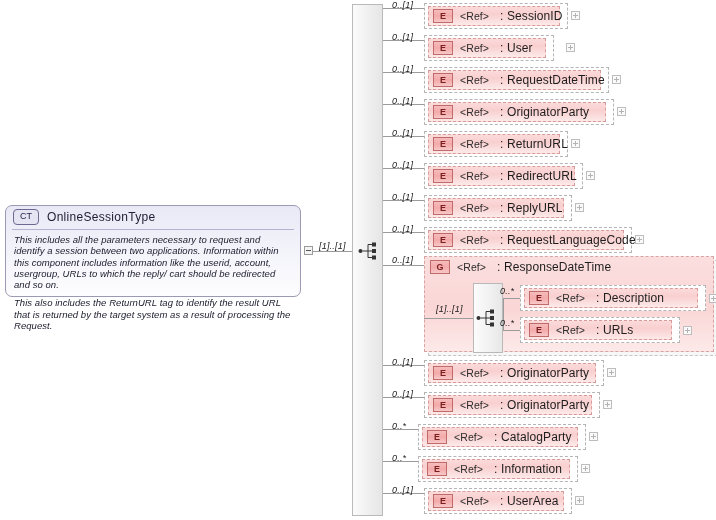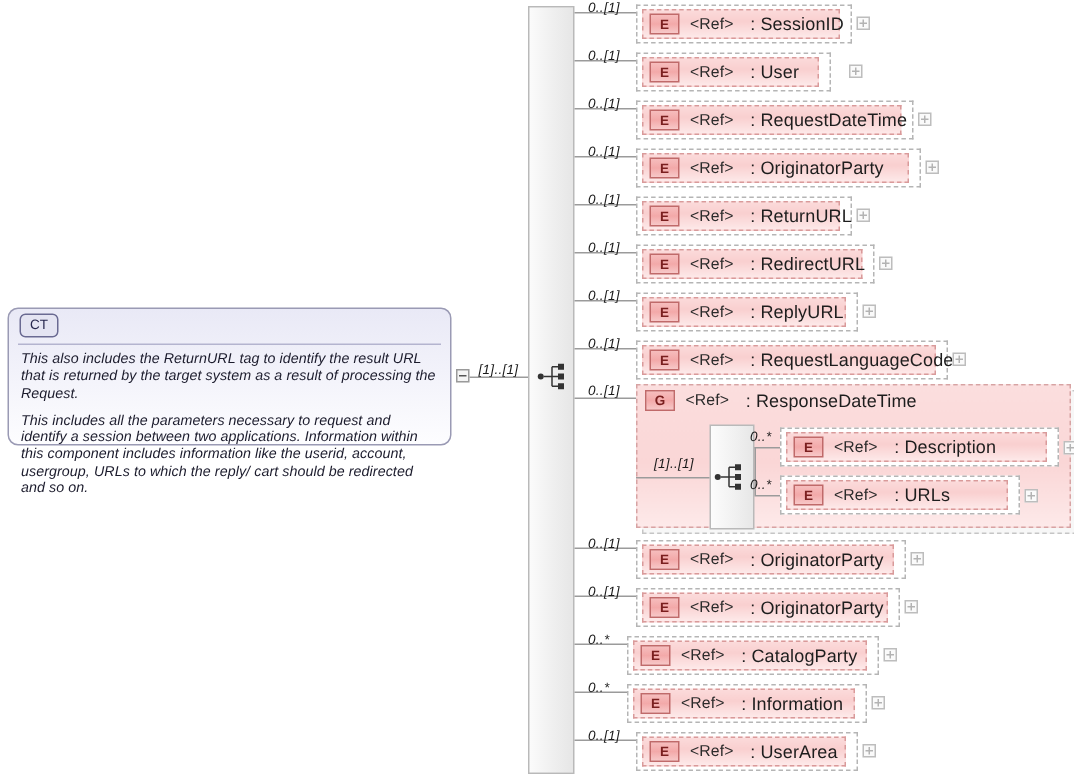--- a/index.html
+++ b/index.html
@@ -116,25 +116,26 @@
   }
 </style>
 </head>
 <body>
 
 <div class="canvas">
 
   <div class="ct-box">
     <div class="ct-head">
       <div class="ct-icon">CT</div>
+      <div class="ct-title">OnlineSessionType</div>
     </div>
     <div class="ct-sep"></div>
     <div class="ct-body">
+      <p>This includes all the parameters necessary to request and identify a session between two applications.  Information within this component includes information like the userid, account, usergroup, URLs to which the reply/ cart should be redirected and so on.</p>
       <p>This also includes the ReturnURL tag to identify the result URL that is returned by the target system as a result of processing the Request.</p>
-      <p>This includes all the parameters necessary to request and identify a session between two applications.  Information within this component includes information like the userid, account, usergroup, URLs to which the reply/ cart should be redirected and so on.</p>
     </div>
   </div>
 
   <div class="toggle" style="left:304px;top:246px;"></div>
   <div class="hline" style="left:313px;top:251px;width:39px;"></div>
   <div class="card" style="left:319px;top:241px;">[1]..[1]</div>
 
   <div class="seq-col"></div>
   <div class="seq-glyph" style="left:358px;top:241px;">
     <svg width="22" height="20" viewBox="0 0 22 20">

